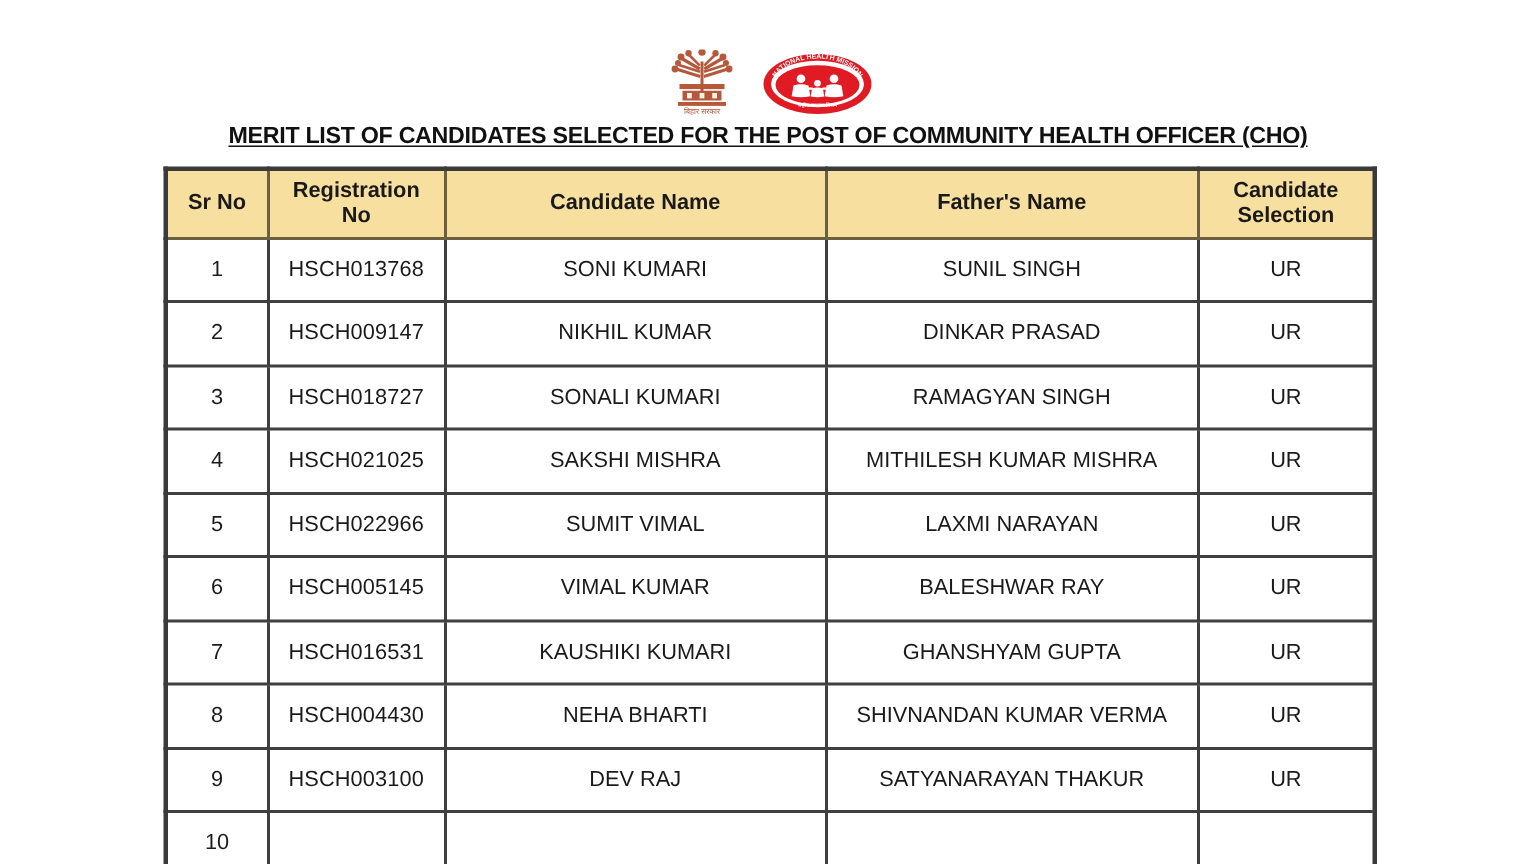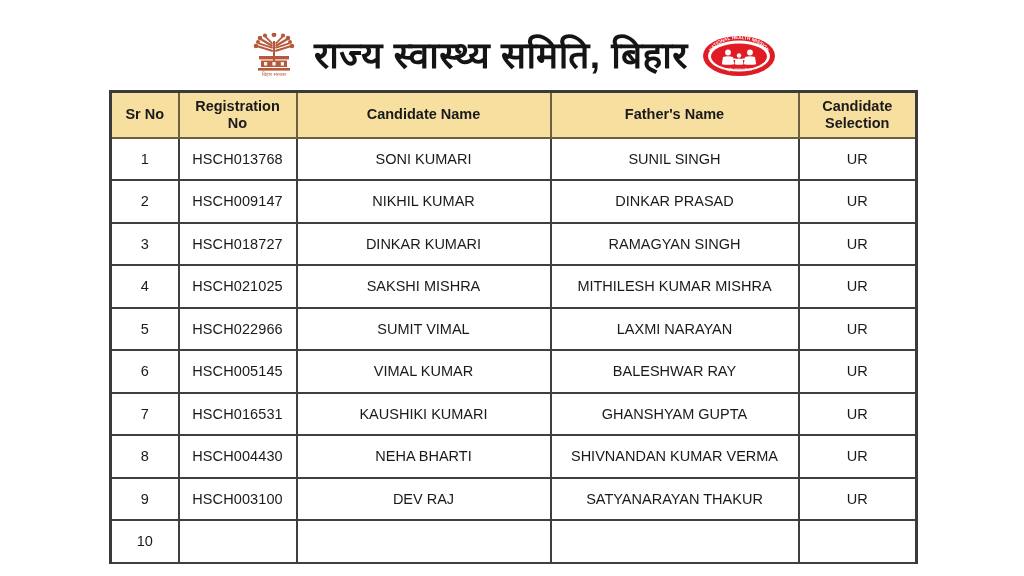--- a/index.html
+++ b/index.html
@@ -179,21 +179,20 @@
           <rect x="10" y="35" width="32" height="2.6"></rect>
 
           <rect x="16" y="29" width="3.2" height="3.6" fill="#f6f2ec"></rect>
           <rect x="24.4" y="29" width="3.2" height="3.6" fill="#f6f2ec"></rect>
           <rect x="32.8" y="29" width="3.2" height="3.6" fill="#f6f2ec"></rect>
         </g>
         <text x="26" y="43" font-family="Liberation Sans, sans-serif" font-size="5" fill="#b5593a" text-anchor="middle">बिहार सरकार</text>
       </svg>
     </span>
 
-    <span class="org-title">राज्य स्वास्थ्य समिति, बिहार</span>
 
     <span class="nhm-logo">
       <svg class="nhm-svg" viewBox="0 0 74 46" width="74" height="46" aria-hidden="true">
         <ellipse cx="37" cy="23" rx="36" ry="20" fill="#e01b24"></ellipse>
         <ellipse cx="37" cy="23" rx="31" ry="15.5" fill="#ffffff"></ellipse>
         <ellipse cx="37" cy="23.5" rx="28" ry="13" fill="#e01b24"></ellipse>
 
         <path id="arcTop" d="M 8 24 A 29 18 0 0 1 66 24" fill="none"></path>
         <text font-family="Liberation Sans, sans-serif" font-size="4.6" font-weight="bold" fill="#ffffff">
           <textPath href="#arcTop" startOffset="50%" text-anchor="middle">NATIONAL HEALTH MISSION</textPath>
@@ -212,20 +211,21 @@
 
           <rect x="30.6" y="25.4" width="3.6" height="1.5" rx="0.7"></rect>
           <rect x="40" y="25.4" width="3.6" height="1.5" rx="0.7"></rect>
         </g>
         <text x="37" y="38.4" font-family="Liberation Sans, sans-serif" font-size="3.6" fill="#ffffff" text-anchor="middle">राष्ट्रीय स्वास्थ्य मिशन</text>
       </svg>
     </span>
   </div>
 
   <div class="subtitle-block">
+    <div class="subtitle-1">MERIT LIST OF CANDIDATES SELECTED FOR THE POST OF COMMUNITY HEALTH OFFICER (CHO)</div>
   </div>
 
   <div class="table-wrap">
     <table class="merit">
       <colgroup>
         <col class="c-sr">
           <col class="c-reg">
           <col class="c-name">
           <col class="c-fath">
           <col class="c-cat">
@@ -262,21 +262,21 @@
           <tr>
             <td class="sr">2</td>
             <td class="reg">HSCH009147</td>
             <td class="name">NIKHIL KUMAR</td>
             <td class="fath">DINKAR PRASAD</td>
             <td class="cat">UR</td>
           </tr>
           <tr>
             <td class="sr">3</td>
             <td class="reg">HSCH018727</td>
-            <td class="name">DINKAR KUMARI</td>
+            <td class="name">SONALI KUMARI</td>
             <td class="fath">RAMAGYAN SINGH</td>
             <td class="cat">UR</td>
           </tr>
           <tr>
             <td class="sr">4</td>
             <td class="reg">HSCH021025</td>
             <td class="name">SAKSHI MISHRA</td>
             <td class="fath">MITHILESH KUMAR MISHRA</td>
             <td class="cat">UR</td>
           </tr>

